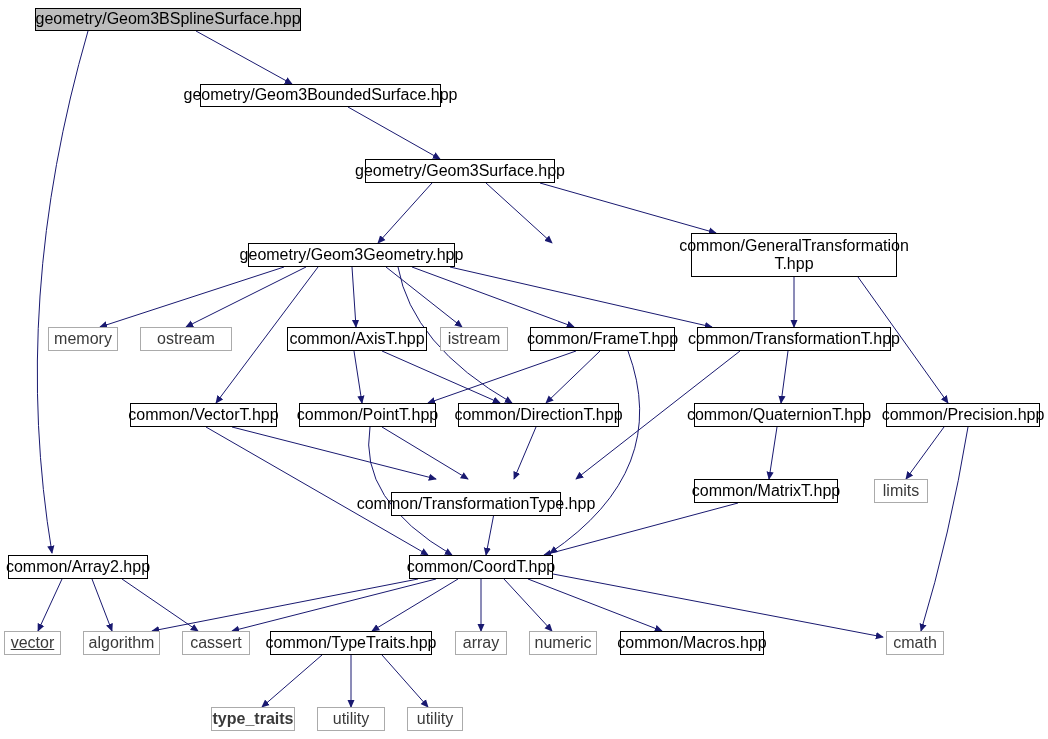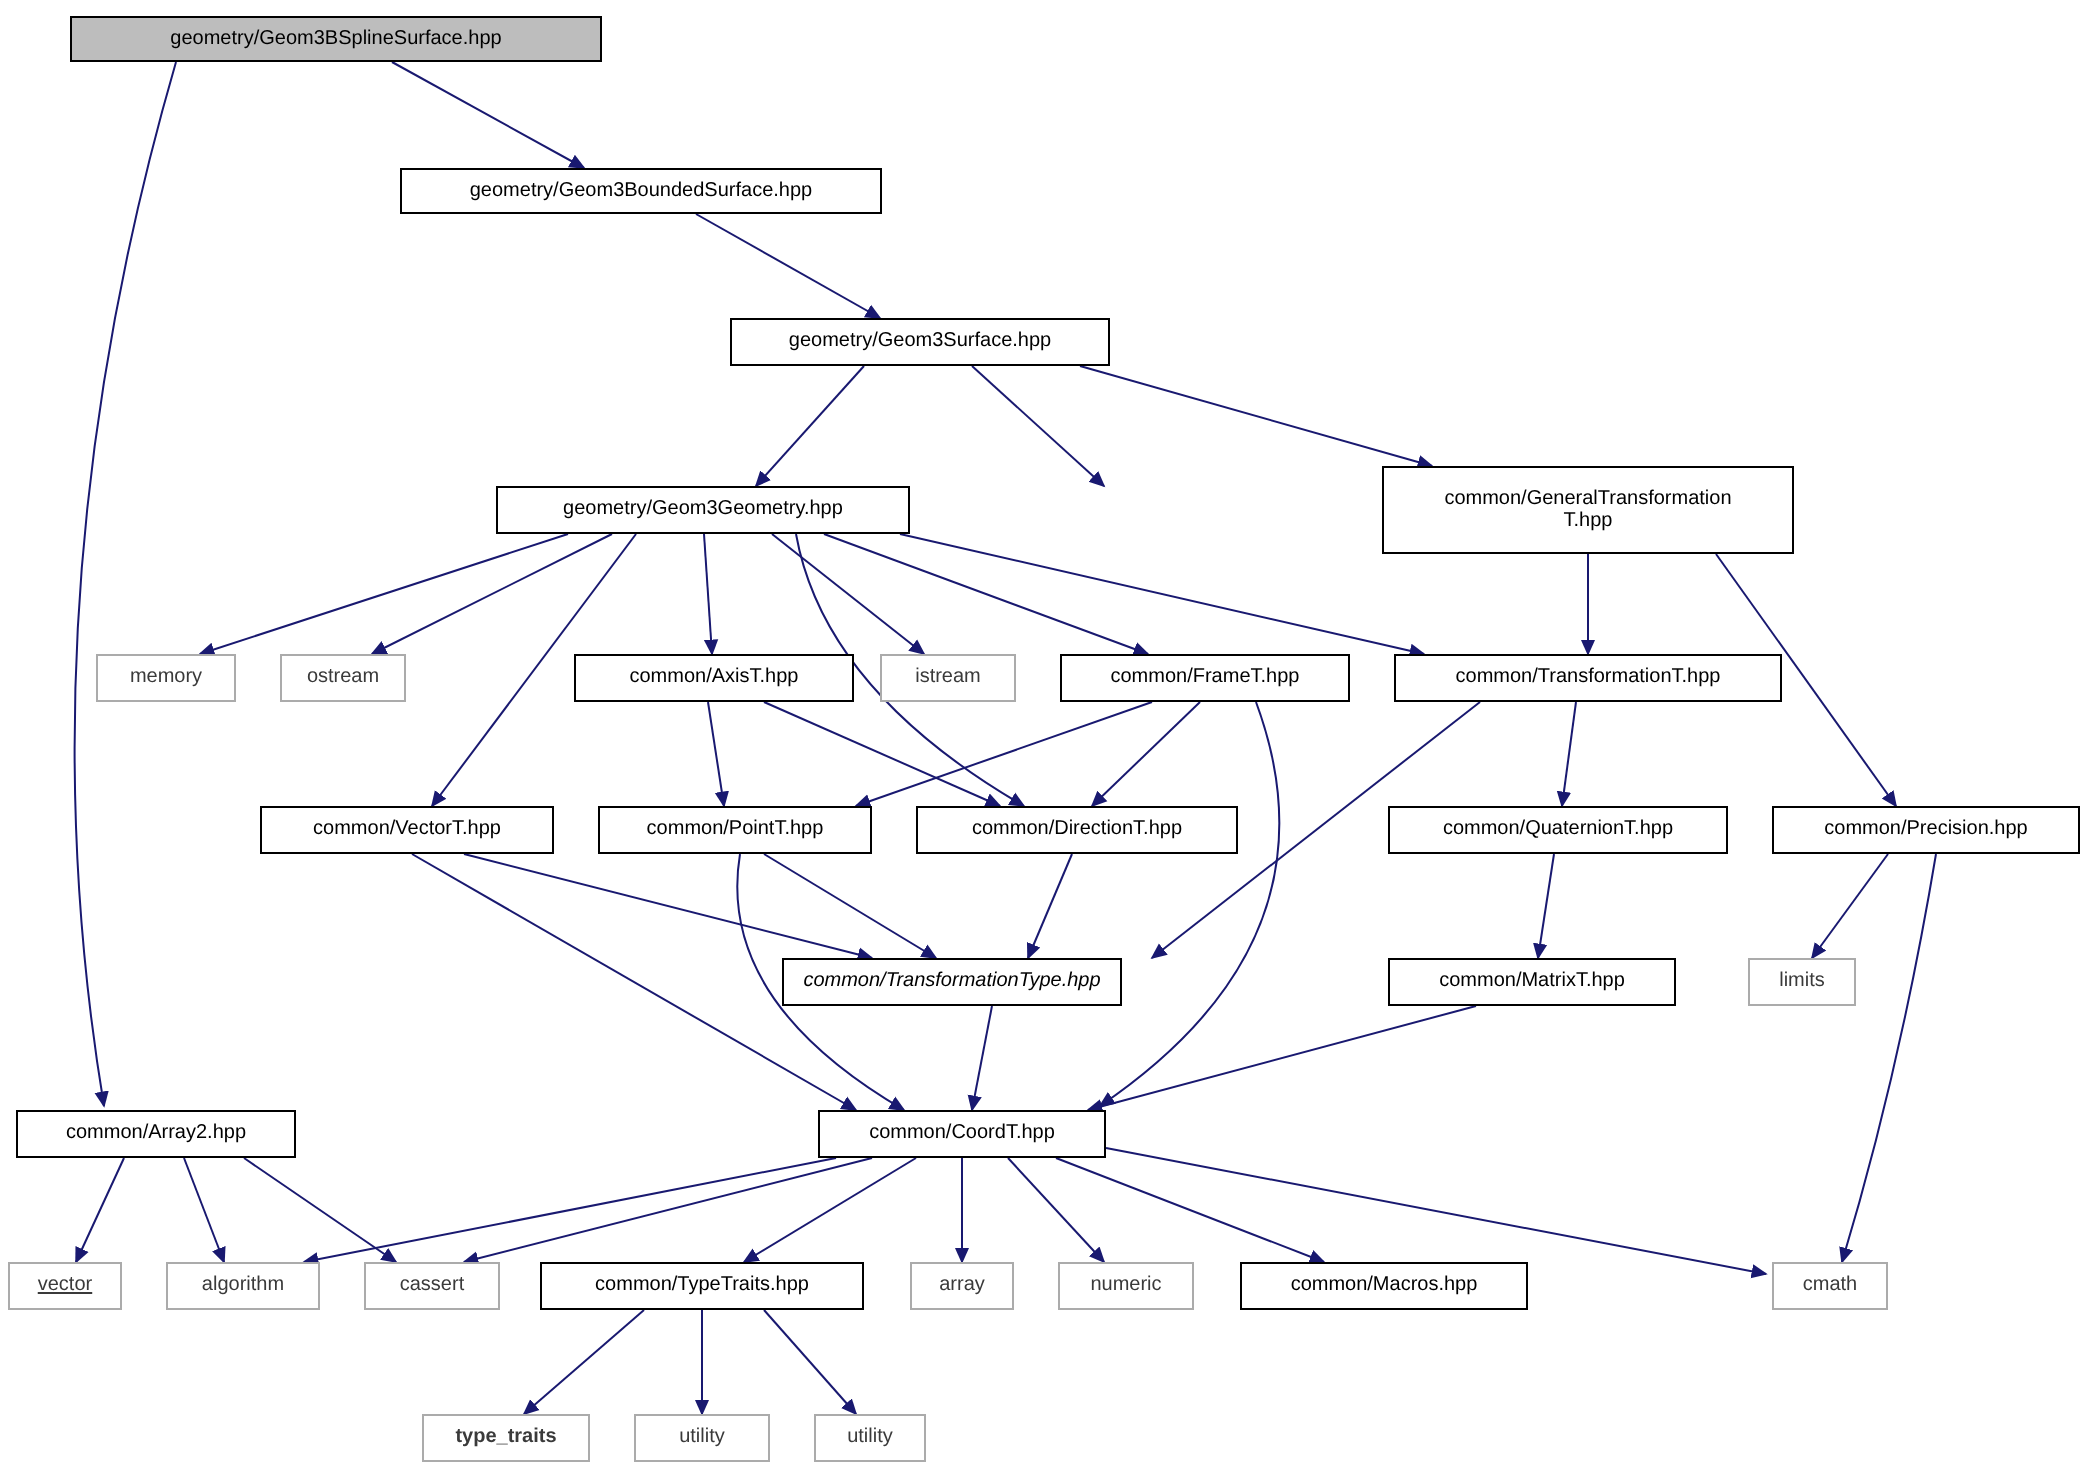--- a/index.html
+++ b/index.html
@@ -24,21 +24,21 @@
   .node {
     position: absolute;
     box-sizing: border-box;
     display: flex;
     align-items: center;
     justify-content: center;
     text-align: center;
     background: #ffffff;
     border: 1px solid #000000;
     color: #000000;
-    font-size: 10px;
+    font-size: 16px;
     line-height: 1.15;
     white-space: pre-line;
     cursor: pointer;
     z-index: 2;
   }
   .node.root {
     background: #bdbdbd;
   }
   .node.external {
     border-color: #ababab;
@@ -102,31 +102,31 @@
       <path d="M 351 655 L 351 707" fill="none" stroke="#191970" stroke-width="1" marker-end="url(#arrowhead)"></path>
       <path d="M 382 655 L 428 707" fill="none" stroke="#191970" stroke-width="1" marker-end="url(#arrowhead)"></path>
     </svg>
     <div class="node root" style="left: 35px; top: 8px; width: 266px; height: 23px;">geometry/Geom3BSplineSurface.hpp</div>
     <div class="node file" style="left: 200px; top: 84px; width: 241px; height: 23px;">geometry/Geom3BoundedSurface.hpp</div>
     <div class="node file" style="left: 365px; top: 159px; width: 190px; height: 24px;">geometry/Geom3Surface.hpp</div>
     <div class="node file" style="left: 248px; top: 243px; width: 207px; height: 24px;">geometry/Geom3Geometry.hpp</div>
     <div class="node file" style="left: 691px; top: 233px; width: 206px; height: 44px;">common/GeneralTransformation
 T.hpp</div>
     <div class="node external" style="left: 48px; top: 327px; width: 70px; height: 24px;">memory</div>
-    <div class="node external" style="left: 140px; top: 327px; width: 63px; height: 24px;">ostream</div>
+    <div class="node external" style="left: 140px; top: 327px; width: 92px; height: 24px;">ostream</div>
     <div class="node file" style="left: 287px; top: 327px; width: 140px; height: 24px;">common/AxisT.hpp</div>
     <div class="node external" style="left: 440px; top: 327px; width: 68px; height: 24px;">istream</div>
     <div class="node file" style="left: 530px; top: 327px; width: 145px; height: 24px;">common/FrameT.hpp</div>
     <div class="node file" style="left: 697px; top: 327px; width: 194px; height: 24px;">common/TransformationT.hpp</div>
     <div class="node file" style="left: 130px; top: 403px; width: 147px; height: 24px;">common/VectorT.hpp</div>
     <div class="node file" style="left: 299px; top: 403px; width: 137px; height: 24px;">common/PointT.hpp</div>
     <div class="node file" style="left: 458px; top: 403px; width: 161px; height: 24px;">common/DirectionT.hpp</div>
     <div class="node file" style="left: 886px; top: 403px; width: 154px; height: 24px;">common/Precision.hpp</div>
     <div class="node file" style="left: 694px; top: 403px; width: 170px; height: 24px;">common/QuaternionT.hpp</div>
-    <div class="node file" style="left: 391px; top: 479px; width: 170px; height: 24px; font-style: italic;">common/TransformationType.hpp</div>
+    <div class="node file" style="left: 391px; top: 492px; width: 170px; height: 24px;">common/TransformationType.hpp</div>
     <div class="node file" style="left: 694px; top: 479px; width: 144px; height: 24px;">common/MatrixT.hpp</div>
     <div class="node external" style="left: 874px; top: 479px; width: 54px; height: 24px;">limits</div>
     <div class="node file" style="left: 8px; top: 555px; width: 140px; height: 24px;">common/Array2.hpp</div>
     <div class="node file" style="left: 409px; top: 555px; width: 144px; height: 24px;">common/CoordT.hpp</div>
     <div class="node external" style="left: 4px; top: 631px; width: 57px; height: 24px; text-decoration: underline;">vector</div>
     <div class="node external" style="left: 83px; top: 631px; width: 77px; height: 24px;">algorithm</div>
     <div class="node external" style="left: 182px; top: 631px; width: 68px; height: 24px;">cassert</div>
     <div class="node file" style="left: 270px; top: 631px; width: 162px; height: 24px;">common/TypeTraits.hpp</div>
     <div class="node external" style="left: 455px; top: 631px; width: 52px; height: 24px;">array</div>
     <div class="node external" style="left: 529px; top: 631px; width: 68px; height: 24px;">numeric</div>

